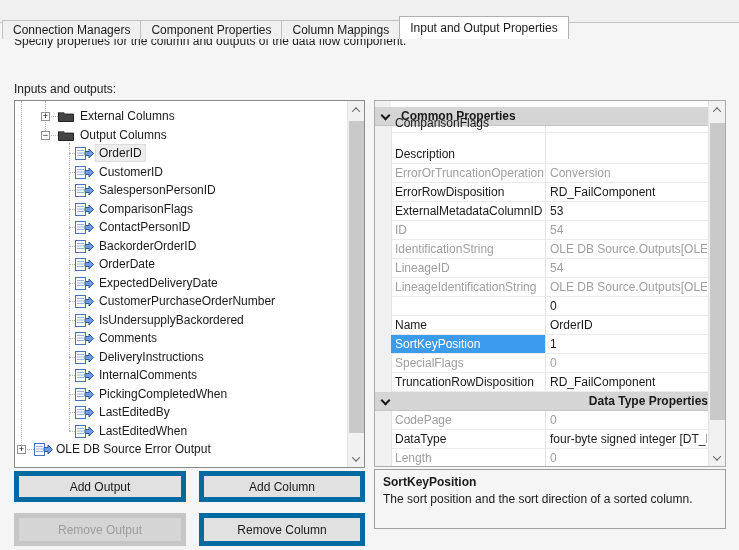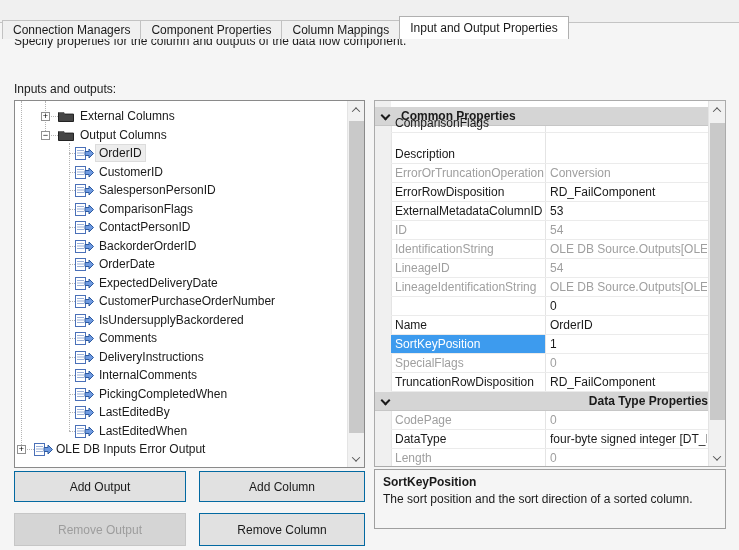--- a/index.html
+++ b/index.html
@@ -48,21 +48,21 @@
   .gvline{position:absolute;top:6px;bottom:0;width:0;border-left:1px solid #e4e4e4}
   .grow{position:absolute;left:16px;right:0;height:19px;border-bottom:1px solid #ebebeb;box-sizing:border-box;cursor:default}
   .gsec{position:absolute;left:0;right:0;height:19px;background:var(--sechdr);border-bottom:1px solid #c6c6c6;
         box-sizing:border-box;font-weight:bold;line-height:18px;padding-left:26px;cursor:default}
   .gchev{position:absolute;left:7px;top:5px;width:5px;height:5px;border-right:2px solid #1a1a1a;border-bottom:2px solid #1a1a1a;transform:rotate(45deg)}
   .gname{position:absolute;left:0;top:0;width:154px;height:100%;line-height:18px;overflow:hidden;white-space:nowrap;padding-left:4px;box-sizing:border-box}
   .gval{position:absolute;left:154px;right:1px;top:0;height:100%;line-height:18px;overflow:hidden;white-space:nowrap;padding-left:5px}
   .ro{color:var(--ro)}
   .gname.selcell{background:var(--sel);color:#fff}
   
-  .btn{position:absolute;box-sizing:border-box;background:#e1e1e1;border:1px solid #0369a1;
+  .btn{position:absolute;box-sizing:border-box;background:#e1e1e1;border:5px solid #0369a1;
        font-family:"Liberation Sans",sans-serif;font-size:12px;color:#1a1a1a;cursor:default}
   .btn:disabled{background:#d5d5d5;border-color:#c6c6c6;color:#9d9d9d}
   #btn-add-output{left:14px;top:448px;width:172px;height:31px}
   #btn-add-column{left:199px;top:448px;width:166px;height:31px}
   #btn-remove-output{left:14px;top:490px;width:172px;height:33px}
   #btn-remove-column{left:199px;top:490px;width:166px;height:33px}
 </style>
 </head>
 <body style="--sel: #3d9bee; --ro: #9f9f9f; --sechdr: #d5d5d5;">
 
@@ -280,21 +280,21 @@
         <div class="trow" style="top: 339px;">
           <span class="stub" style="left:6px;width:15px"></span>
           <span class="exp" style="left:2px">+</span>
           <span class="ticon" style="left:19px"><svg width="19" height="13" viewBox="0 0 19 13">
               <rect x="0.5" y="0.5" width="10" height="12" fill="#fff" stroke="#4a70b8"></rect>
               <line x1="2" y1="3.5" x2="9" y2="3.5" stroke="#9ab0d8"></line>
               <line x1="2" y1="6" x2="9" y2="6" stroke="#9ab0d8"></line>
               <line x1="2" y1="8.5" x2="9" y2="8.5" stroke="#9ab0d8"></line>
               <path d="M10 4.5 h4 v-2.5 l4.5 4.5 -4.5 4.5 v-2.5 h-4 z" fill="#6f9ae0" stroke="#2d5aa0"></path>
             </svg></span>
-          <span class="tlabel" style="left:38px">OLE DB Inputs Error Output</span>
+          <span class="tlabel" style="left:38px">OLE DB Source Error Output</span>
         </div>
       </div>
     <div class="vscroll">
       <div class="sb-btn sb-up">
           <div class="chev up"></div>
         </div>
       <div class="sb-thumb tree-thumb"></div>
       <div class="sb-btn sb-down">
           <div class="chev down"></div>
         </div>

